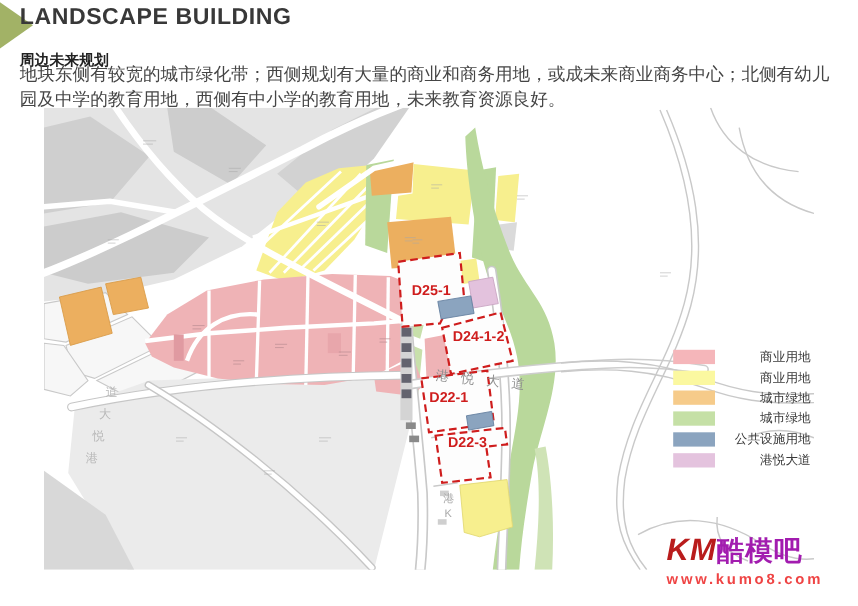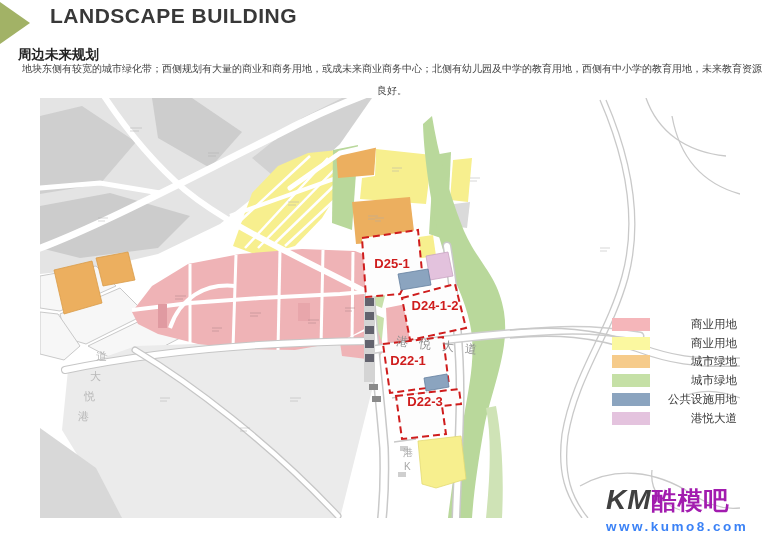--- a/index.html
+++ b/index.html
@@ -3,24 +3,24 @@
 <meta charset="utf-8">
 <style>
   html,body{margin:0;padding:0;background:#fff;}
   #page{position:relative;width:780px;height:551px;background:#ffffff;overflow:hidden;
         font-family:"Liberation Sans","DejaVu Sans",sans-serif;}
   
   .tri{position:absolute;left:0;top:2px;width:0;height:0;
        border-top:21px solid transparent;border-bottom:21px solid transparent;
        border-left:30px solid #a2b266;}
   .title{position:absolute;left:18px;top:4px;font-size:21px;font-weight:bold;
-         color:#383838;letter-spacing:0.5px;margin-left:32px;}
+         color:#383838;letter-spacing:0.5px;}
   .subtitle{position:absolute;left:18px;top:46px;font-size:13.5px;font-weight:bold;color:#222;}
-  .desc{position:absolute;left:18px;top:58px;width:748px;font-size:10px;
-        line-height:22px;color:#454545;text-align:center;}
+  .desc{position:absolute;left:18px;top:58px;width:748px;font-size:16px;
+        line-height:22px;color:#454545;}
   
   #mapwrap{position:absolute;left:40px;top:98px;width:700px;height:420px;}
   
   .legend{position:absolute;left:612px;top:318px;}
   .legend-row{display:flex;align-items:center;height:13.2px;margin-bottom:5.5px;justify-content:space-between;}
   .swatch{width:38px;height:13px;flex:0 0 38px;}
   .legend-label{margin-left:18px;font-size:11.5px;color:#3a3a3a;white-space:nowrap;}
   
   .wm{position:absolute;left:606px;top:484px;width:170px;}
   .wm-line1{font-weight:bold;white-space:nowrap;}
@@ -243,18 +243,18 @@
       <div class="legend-label">公共设施用地</div>
     </div>
     <div class="legend-row">
       <div class="swatch" style="background: rgb(228, 195, 222);"></div>
       <div class="legend-label">港悦大道</div>
     </div>
   </div>
 
   <div class="wm">
     <div class="wm-line1">
-      <span class="wm-latin" style="color: #404040;">KM</span><span class="wm-cjk" style="color: #a21caf;">酷模吧</span>
-    </div>
-    <div class="wm-url" style="color: #3b82f6;">www.kumo8.com</div>
+      <span class="wm-latin" style="color: #b91c1c;">KM</span><span class="wm-cjk" style="color: #a21caf;">酷模吧</span>
+    </div>
+    <div class="wm-url" style="color: #ef4444;">www.kumo8.com</div>
   </div>
 
 </div>
 
 </body></html>

